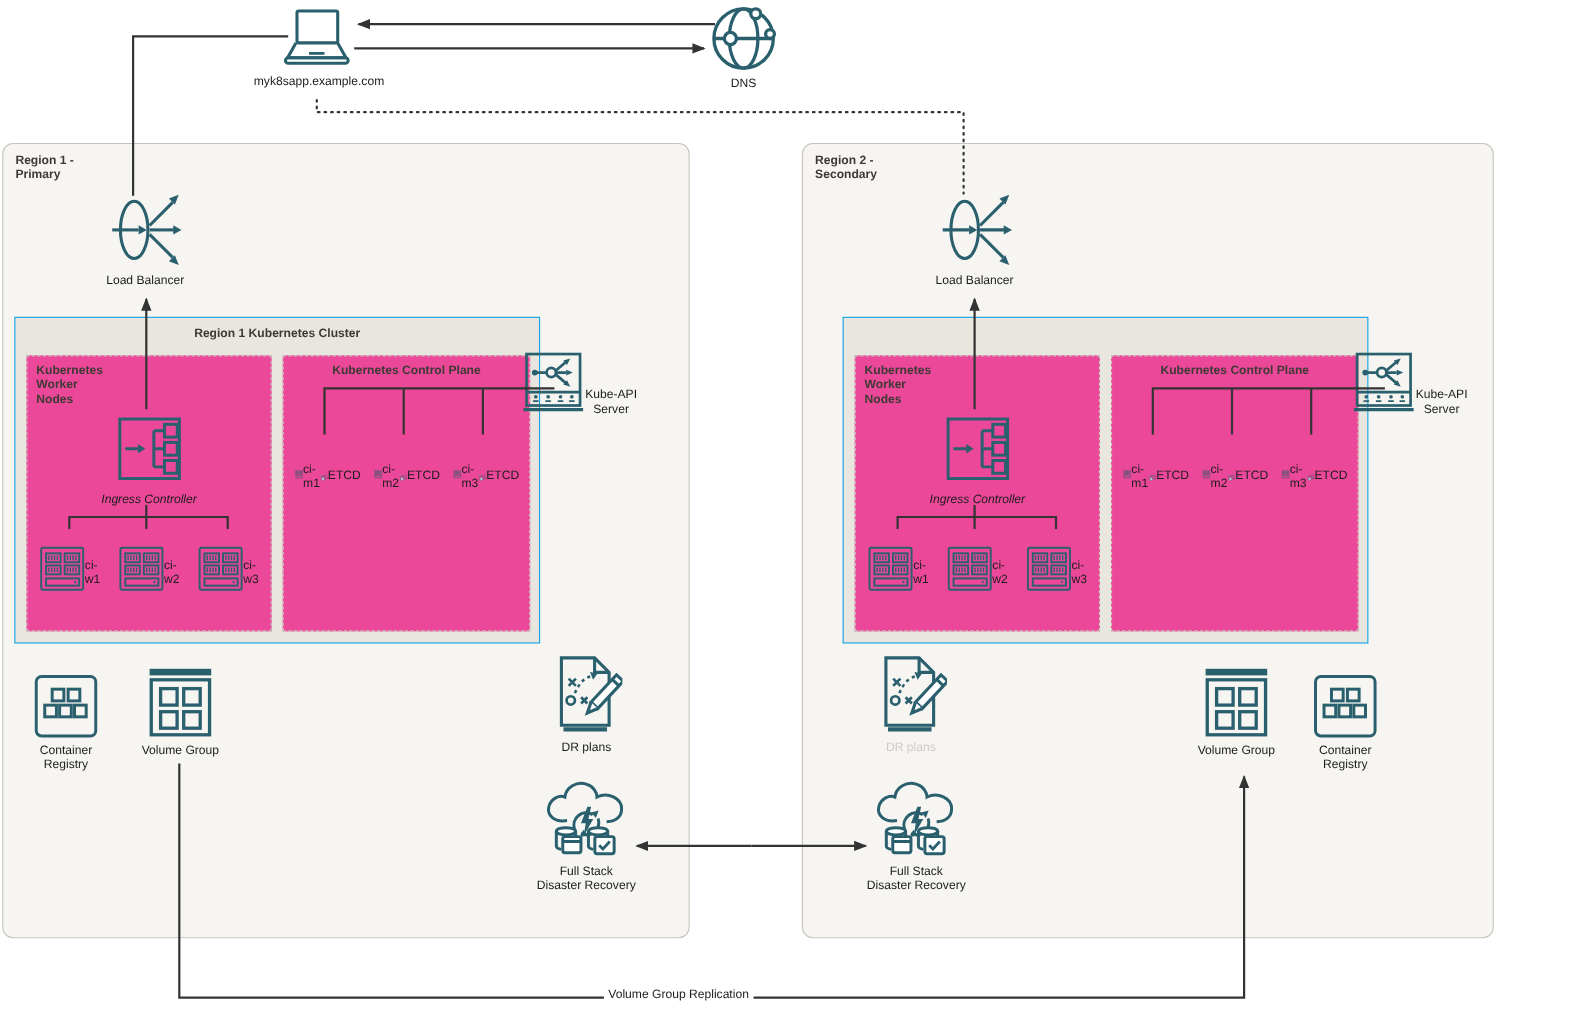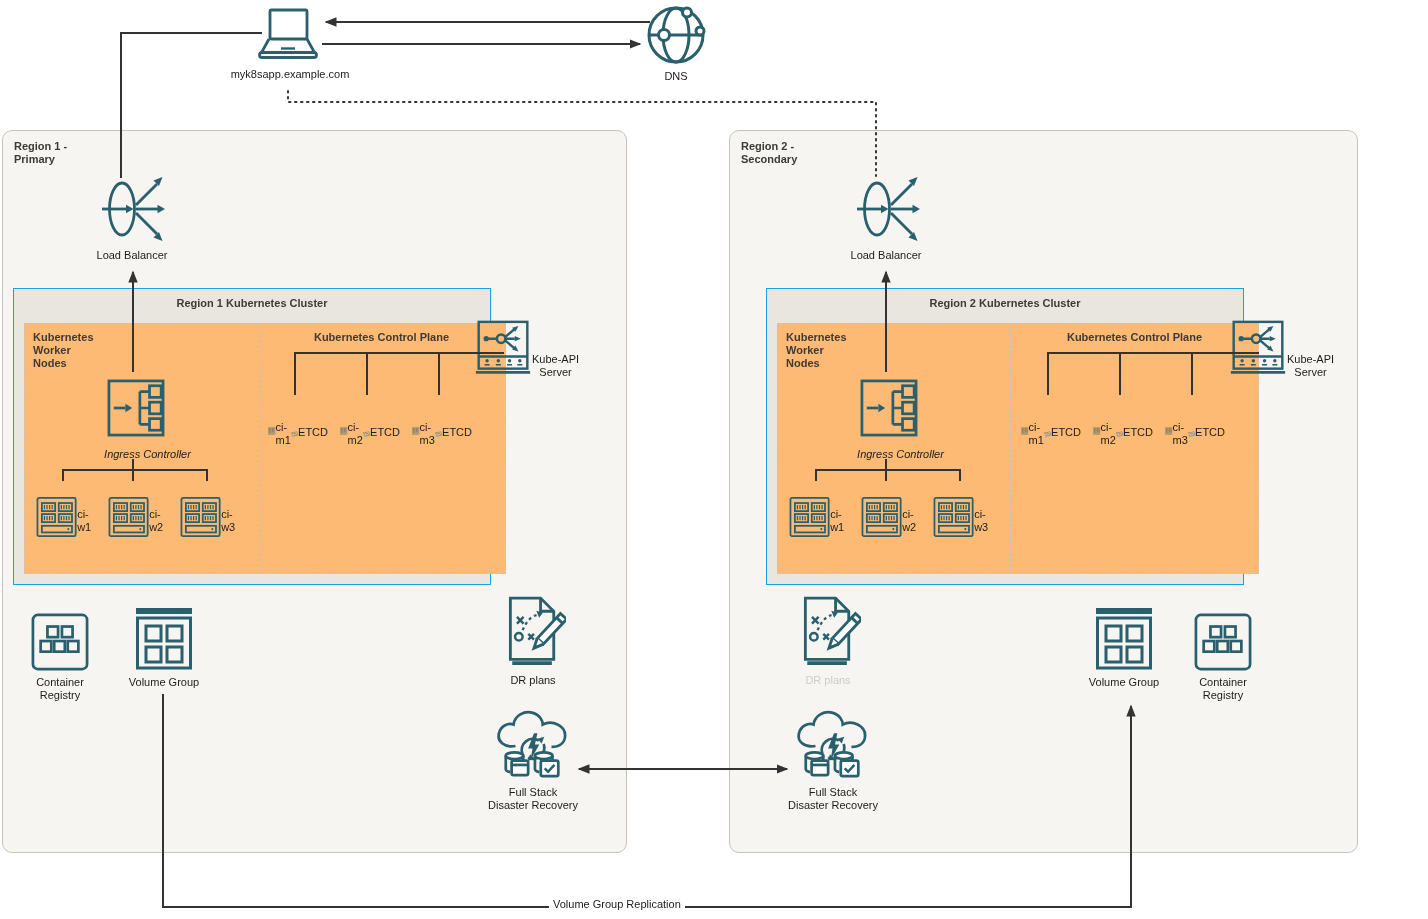--- a/index.html
+++ b/index.html
@@ -13,21 +13,21 @@
   .muted-tx{color:#cfccc7;}
   .region{position:absolute;top:130px;height:721px;background:#f6f5f1;
           border:1px solid #c7c3bc;border-radius:10px;}
   #region1{left:2px;width:623px;}
   #region2{left:729px;width:627px;}
   .region-title{position:absolute;top:9px;left:11px;}
   .lb-svg{position:absolute;width:80px;height:80px;}
   .lb-label{position:absolute;width:160px;}
   .cluster{position:absolute;top:157px;width:476px;height:295px;background:#e9e6e0;border:1px solid #0ea5e9;}
   .cluster-title{position:absolute;top:8px;left:0;width:100%;}
-  .panel{position:absolute;top:34px;bottom:10px;background:#fdba74;border:1px dashed #c9c5bd;padding-left:24px;}
+  .panel{position:absolute;top:34px;bottom:10px;background:#ec4899;border:1px dashed #c9c5bd;}
   .panel-worker{left:10px;width:221px;}
   .panel-control{left:243px;width:223px;}
   .worker-title{position:absolute;top:7px;left:8px;}
   .control-title{position:absolute;top:7px;left:0;width:100%;}
   .ingress-svg{position:absolute;left:82px;top:55px;width:58px;height:58px;}
   .ingress-label{position:absolute;top:124px;left:0;width:100%;font-style:italic;}
   .node{position:absolute;width:60px;display:flex;flex-direction:row;align-items:center;}
   .node svg{width:56px;height:56px;}
   .node .nlabel{margin-top:7px;}
   .node .etcd-svg{width:54px;height:50px;margin-top:7px;}
@@ -339,21 +339,20 @@
       <span style="display:block">Region 2 -</span>
       <span style="display:block">Secondary</span>
     </div>
 
     <svg class="ic lb-svg" style="left:125px;top:38px;">
         <use href="#i-lb"></use>
       </svg>
     <div class="t ctr lb-label" style="left:76px;top:118px;">Load Balancer</div>
 
     <div class="cluster" style="left:36px;">
-      <div class="t b ctr cluster-title">Region 2 Kubernetes Cluster</div>
 
       <div class="panel panel-worker">
         <div class="t b worker-title">
           <span style="display:block">Kubernetes</span>
           <span style="display:block">Worker</span>
           <span style="display:block">Nodes</span>
         </div>
         <svg class="ic ingress-svg">
             <use href="#i-ingress"></use>
           </svg>

